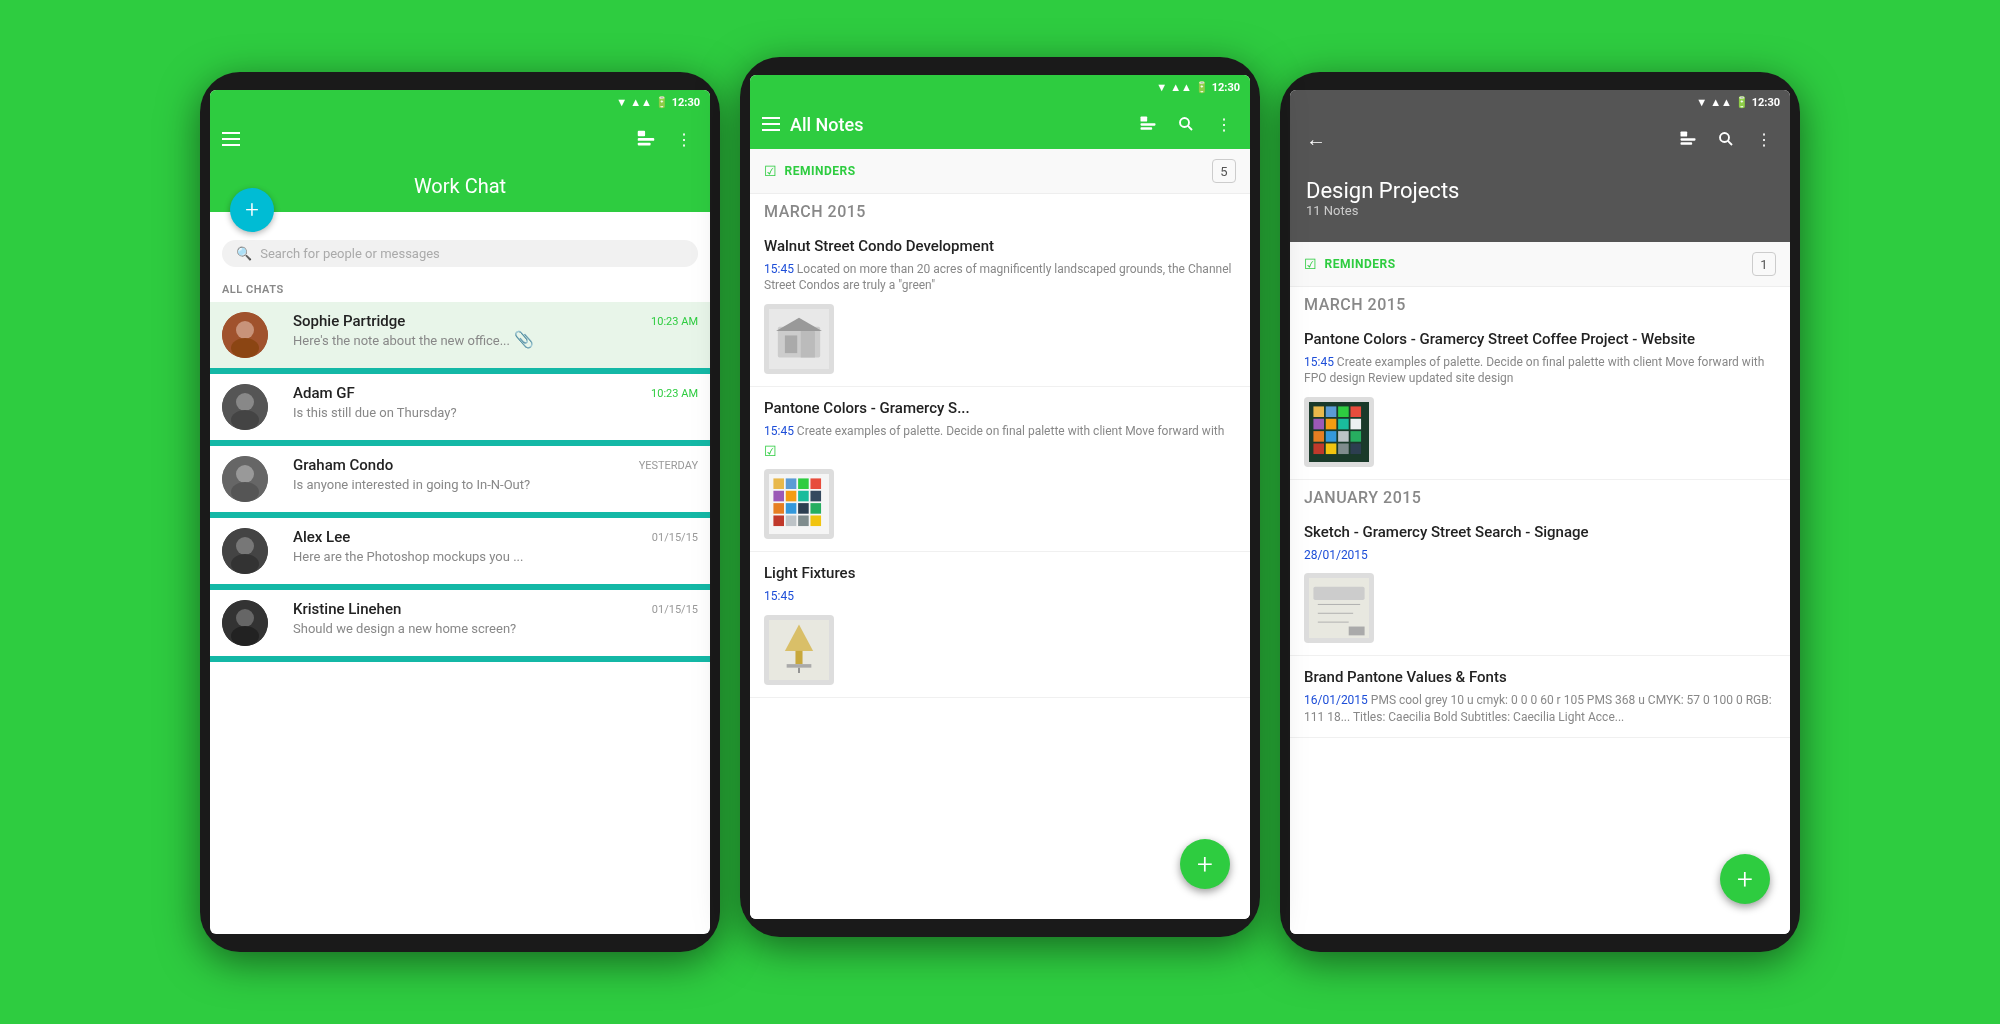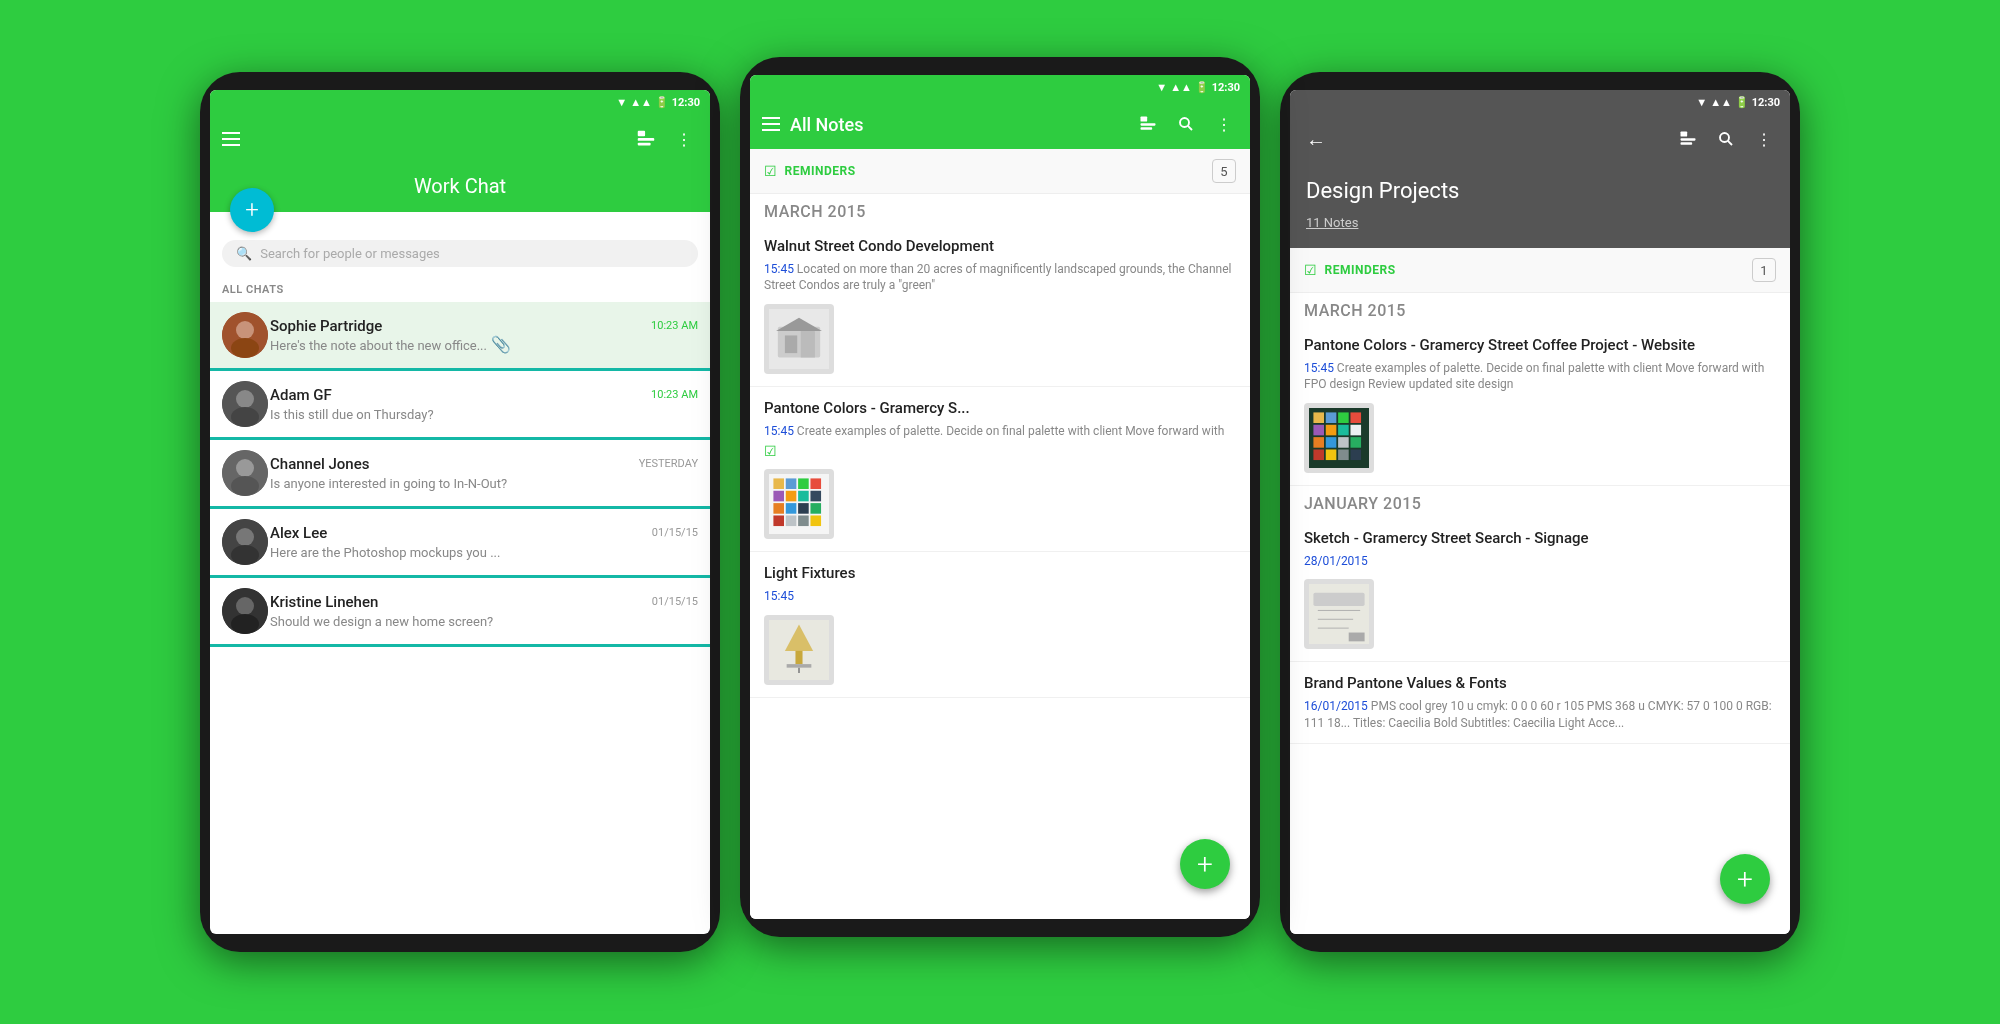--- a/index.html
+++ b/index.html
@@ -135,25 +135,25 @@
     }
     .section-label {
       padding: 6px 12px;
       font-size: 11px;
       color: #888;
       font-weight: 600;
       letter-spacing: 0.5px;
     }
     .chat-item {
       display: flex;
-      align-items: center;
+      align-items: flex-start;
       padding: 10px 12px;
-      gap: 2px;
+      gap: 25px;
       cursor: pointer;
-      border-bottom: 3px solid #14b8a6;
+      border-bottom: 6px solid #14b8a6;
     }
     .chat-item.active {
       background: #e8f5e9;
     }
     .avatar {
       width: 46px;
       height: 46px;
       border-radius: 50%;
       background: #ccc;
       flex-shrink: 0;
@@ -315,32 +315,31 @@
       cursor: pointer;
       z-index: 10;
     }
     .phone-2-inner {
       position: relative;
     }
 
     
     .design-header {
       background: #555;
-      padding: 14px 16px 18px;
+      padding: 14px 16px 24px;
     }
     .design-title {
       color: white;
       font-size: 22px;
       font-weight: 400;
     }
     .design-subtitle {
       color: #ccc;
       font-size: 13px;
-      margin-top: 12px;
-      text-decoration: underline;
+      margin-top: 0;
     }
     .design-content {
       flex: 1;
       background: white;
       overflow: hidden;
     }
 
     
     .hamburger {
       display: flex;
@@ -449,21 +448,21 @@
         <div class="chat-item">
           <div class="avatar graham">
             <svg width="46" height="46" viewBox="0 0 46 46">
                 <circle cx="23" cy="23" r="23" fill="#666"></circle>
                 <circle cx="23" cy="18" r="9" fill="#999"></circle>
                 <ellipse cx="23" cy="36" rx="14" ry="10" fill="#555"></ellipse>
               </svg>
           </div>
           <div class="chat-info">
             <div class="chat-name-row">
-              <span class="chat-name">Channel Jones</span>
+              <span class="chat-name">Graham Condo</span>
               <span class="chat-time old">YESTERDAY</span>
             </div>
             <span class="chat-preview">Is anyone interested in going to In-N-Out?</span>
           </div>
         </div>
 
         <div class="chat-item">
           <div class="avatar alex">
             <svg width="46" height="46" viewBox="0 0 46 46">
                 <circle cx="23" cy="23" r="23" fill="#444"></circle>

